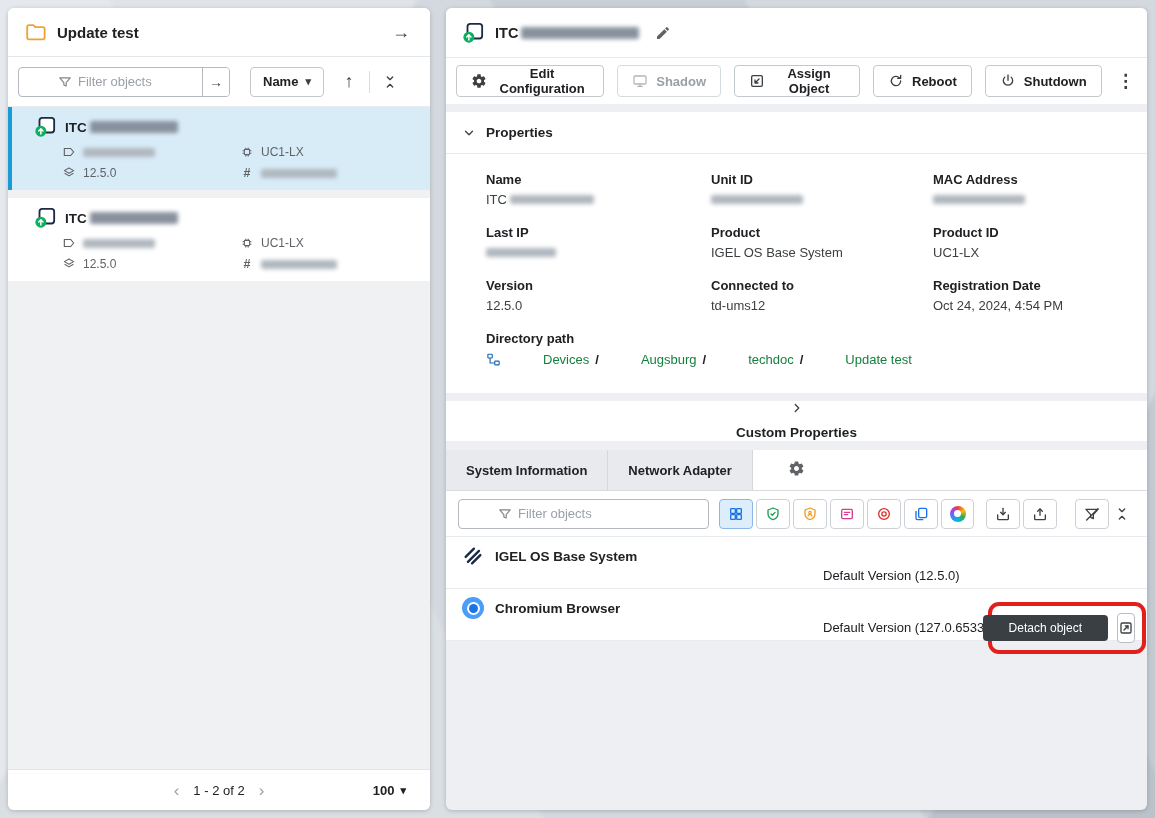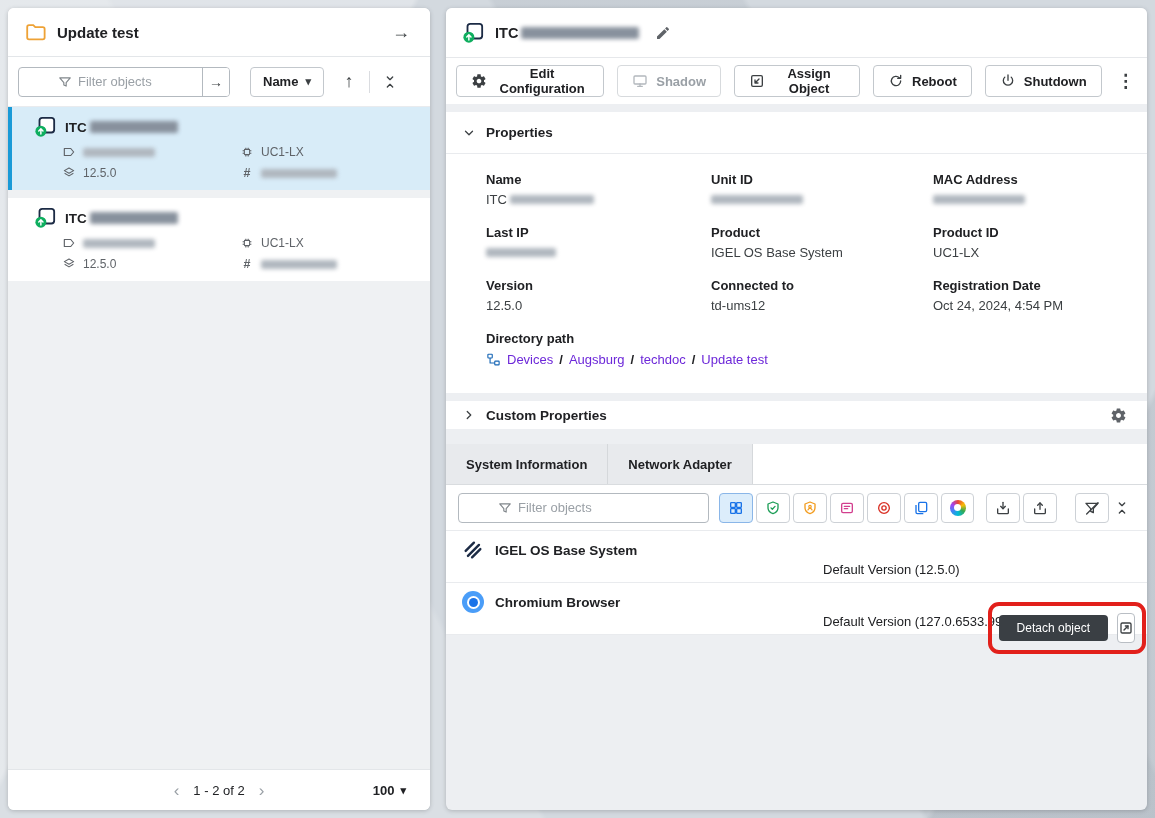--- a/index.html
+++ b/index.html
@@ -82,24 +82,24 @@
   .card { background:#fff; }
   .sec-header { height:42px; display:flex; align-items:center; gap:10px; padding:4px 16px; cursor:pointer; }
   .props-card .sec-header { border-bottom:1px solid #e9ebee; }
   .sec-title { font-size:13.5px; font-weight:700; }
   .props-grid { padding:18px 40px 26px; display:grid; grid-template-columns:225px 222px 1fr;
                 row-gap:18px; }
   .prop .p-label { font-size:13px; font-weight:700; margin-bottom:4px; }
   .prop .p-value { font-size:13px; color:#3c4043; display:flex; align-items:center; gap:3px; min-height:16px; }
   .prop.dirpath { grid-column:1 / -1; }
   .breadcrumb { display:flex; align-items:center; gap:6px; font-size:13px; margin-top:6px; }
-  .breadcrumb a { color:#6d28d9; text-decoration:none; cursor:pointer; }
+  .breadcrumb a { color:#15803d; text-decoration:none; cursor:pointer;margin-left:36px; }
   .bc-sep { color:#202124; font-weight:700; }
-  .custom-card { height:28px; margin-top:8px; margin-bottom:15px; display:flex; align-items:center;
-                 gap:10px; padding:0 16px; }
+  .custom-card { height:40px; margin-top:8px; margin-bottom:9px; display:flex; align-items:center;
+                 gap:10px; padding:0 16px;flex-direction:column; }
   .custom-card .spacer { flex:1; }
   .gear-btn { color:#5f6368; }
 
   .tabs-row { display:flex; background:#fff; height:41px; border-bottom:1px solid #d9dcdf; }
   .tab { display:flex; align-items:center; padding:0 20px; font-size:13px; font-weight:700; color:#202124;
          background:#e8eaed; border-right:1px solid #d5d8db; cursor:pointer; }
   .tab.active { color:#1766b5; background:#eaeef2; box-shadow:inset 0 -3px 0 #1766b5; }
   .ao-filter { height:46px; background:#fff; display:flex; align-items:center; padding:0 12px;
                border-bottom:1px solid #e9ebee; }
   .ao-filter .filter-group { width:252px; }
@@ -118,21 +118,21 @@
   .ao-detail { position:absolute; left:377px; top:31px; font-size:13px; color:#202124; white-space:nowrap; }
   .chromium { width:22px; height:22px; border-radius:50%; background:#4a9df8;
               display:flex; align-items:center; justify-content:center; }
   .chromium-inner { width:13px; height:13px; border-radius:50%; background:#fff;
                     display:flex; align-items:center; justify-content:center; }
   .chromium-core { width:9px; height:9px; border-radius:50%; background:#1a73e8; }
 
   .annotation { position:absolute; left:542px; top:594px; width:158px; height:52px; z-index:5;
                 border:4px solid #e2201b; border-radius:11px; display:flex; align-items:center;
                 justify-content:flex-end; gap:9px; padding:0 7px; }
-  .tooltip { background:#3a3f44; color:#fff; font-size:12px; padding:6px 18px; border-radius:4px;
+  .tooltip { background:#3a3f44; color:#fff; font-size:12px; padding:6px 26px; border-radius:4px;
              white-space:nowrap; }
   .detach-btn { width:30px; height:30px; background:#fff; border:1px solid #b9bec4; border-radius:4px;
                 display:flex; align-items:center; justify-content:center; color:#3c4043; cursor:pointer; }
 </style>
 </head>
 <body>
 
 <div class="panel left-panel">
 
   <div class="lp-header">

